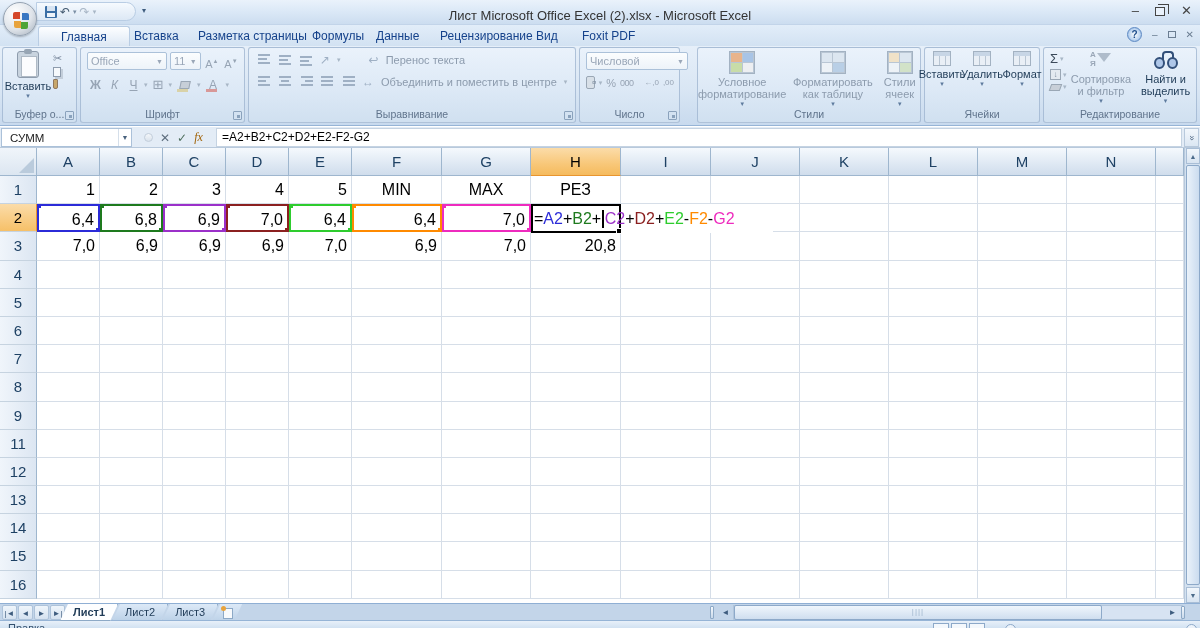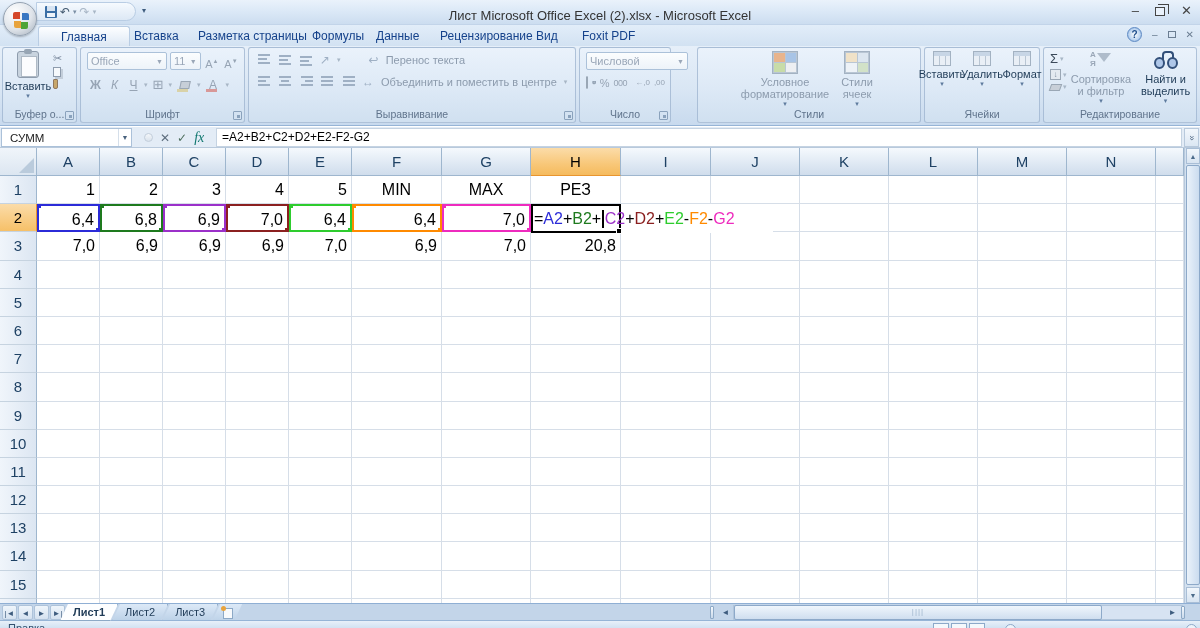--- a/index.html
+++ b/index.html
@@ -105,21 +105,21 @@
   
   .formulabar { position:absolute; left:0; top:127px; width:1200px; height:21px; background:#E3ECF6; border-bottom:1px solid #B8C9DC; display:flex; align-items:center; }
   .namebox { position:absolute; left:1px; top:1px; width:131px; height:19px; background:#fff; border:1px solid #ABC1D9;
     font-size:11.5px; color:#222; display:flex; align-items:center; }
   .namebox .nb-text { flex:1; padding-left:8px; }
   .namebox .nb-arr { width:13px; text-align:center; font-size:7px; color:#49627E; border-left:1px solid #D5DFEA; line-height:17px; }
   .fbtns { position:absolute; left:138px; top:1px; height:19px; display:flex; align-items:center; gap:7px; padding-left:6px; }
   .fbtns .dot { width:9px; height:9px; border-radius:50%; background:linear-gradient(#F4F7FA,#D9E2EC); border:1px solid #C2CEDB; }
   .fbtns .fx-cancel { font-size:12px; color:#5E6E7E; }
   .fbtns .fx-enter { font-size:12px; color:#4E6E5E; }
-  .fbtns .fx-fn { font-size:14px; font-style:italic; color:#0f766e; font-family:"Liberation Serif","DejaVu Serif",serif; }
+  .fbtns .fx-fn { font-size:12px; font-style:italic; color:#a16207; font-family:"Liberation Serif","DejaVu Serif",serif; }
   .fb-input { position:absolute; left:216px; top:1px; width:966px; height:19px; background:#fff; border:1px solid #C5D3E2;
     font-size:12px; color:#000; line-height:17px; padding-left:5px; white-space:nowrap; overflow:hidden; }
   .fb-expand { position:absolute; left:1184px; top:1px; width:15px; height:19px; background:linear-gradient(#F2F7FC,#DCE7F3);
     border:1px solid #B8C9DC; color:#49627E; font-size:9px; text-align:center; line-height:18px; }
 
   
   #sheet { position:absolute; left:0; top:148px; width:1184px; height:455px; background:#fff; overflow:hidden; }
   .hrow { display:flex; height:28px; }
   .hcell { flex:none; height:28px; background:linear-gradient(#F5F9FD,#DEE8F3 60%,#D0DDEC);
     border-right:1px solid #9EB6CE; border-bottom:1px solid #9EB6CE;
@@ -339,21 +339,21 @@
             </span>
           <span style="font-size:12px;color:#9FB0C4;">↔</span>
           <span style="font-size:11px;color:#8C9BAD;">Объединить и поместить в центре</span>
           <span class="ddown dim">▾</span>
         </div>
       </div>
       <div class="glabel">Выравнивание</div>
       <span class="launcher"></span>
     </div>
 
-    <div class="group" style="left:579px;width:92px;">
+    <div class="group" style="left:579px;width:101px;">
       <div class="gcontent" style="padding:4px 5px 0 6px;">
         <div class="combo" style="width:102px;">
           <span>Числовой</span>
           <span class="carr">▼</span>
         </div>
         <div style="display:flex;gap:4px;align-items:center;margin-top:6px;">
           <span style="width:18px;height:13px;border:1px solid #9AA7B5;border-radius:2px;background:#D8E0E8;position:relative;">
               <span style="position:absolute;left:5px;top:1px;font-size:8px;color:#7E8DA0;">¤</span>
             </span>
           <span class="ddown dim">▾</span>
@@ -371,20 +371,30 @@
     <div class="group" style="left:697px;width:224px;">
       <div class="gcontent" style="display:flex;justify-content:center;gap:6px;">
         <div class="bigbtn" style="width:90px;">
           <div class="grid-icon">
             <i style="background:#E8B48C;"></i>
               <i style="background:#A8C4E6;"></i>
               <i style="background:#C8DCA8;"></i>
               <i style="background:#EDEFF2;"></i>
           </div>
           <span class="lbl gray">Условное форматирование</span>
+          <span class="ddown">▾</span>
+        </div>
+        <div class="bigbtn" style="width:84px;">
+          <div class="grid-icon">
+            <i style="background:#DCE6F0;"></i>
+              <i style="background:#DCE6F0;"></i>
+              <i style="background:#EDF2F7;"></i>
+              <i style="background:#B9CFE6;"></i>
+          </div>
+          <span class="lbl gray">Форматировать как таблицу</span>
           <span class="ddown">▾</span>
         </div>
         <div class="bigbtn" style="width:42px;">
           <div class="grid-icon">
             <i style="background:#F0E2C8;"></i>
               <i style="background:#DCE6F0;"></i>
               <i style="background:#EDF2F7;"></i>
               <i style="background:#D2E2C8;"></i>
           </div>
           <span class="lbl gray">Стили ячеек</span>
@@ -642,38 +652,20 @@
         <div class="cell" style="width: 90px;"></div>
         <div class="cell" style="width: 90px;"></div>
         <div class="cell" style="width: 89px;"></div>
         <div class="cell" style="width: 89px;"></div>
         <div class="cell" style="width: 89px;"></div>
         <div class="cell" style="width: 89px;"></div>
         <div class="cell" style="width: 89px;"></div>
         <div class="cell" style="width: 28px;"></div>
       </div>
       <div class="row">
-        <div class="rhdr">10</div>
-        <div class="cell" style="width: 63px;"></div>
-        <div class="cell" style="width: 63px;"></div>
-        <div class="cell" style="width: 63px;"></div>
-        <div class="cell" style="width: 63px;"></div>
-        <div class="cell" style="width: 63px;"></div>
-        <div class="cell" style="width: 90px;"></div>
-        <div class="cell" style="width: 89px;"></div>
-        <div class="cell" style="width: 90px;"></div>
-        <div class="cell" style="width: 90px;"></div>
-        <div class="cell" style="width: 89px;"></div>
-        <div class="cell" style="width: 89px;"></div>
-        <div class="cell" style="width: 89px;"></div>
-        <div class="cell" style="width: 89px;"></div>
-        <div class="cell" style="width: 89px;"></div>
-        <div class="cell" style="width: 28px;"></div>
-      </div>
-      <div class="row">
         <div class="rhdr">11</div>
         <div class="cell" style="width: 63px;"></div>
         <div class="cell" style="width: 63px;"></div>
         <div class="cell" style="width: 63px;"></div>
         <div class="cell" style="width: 63px;"></div>
         <div class="cell" style="width: 63px;"></div>
         <div class="cell" style="width: 90px;"></div>
         <div class="cell" style="width: 89px;"></div>
         <div class="cell" style="width: 90px;"></div>
         <div class="cell" style="width: 90px;"></div>

